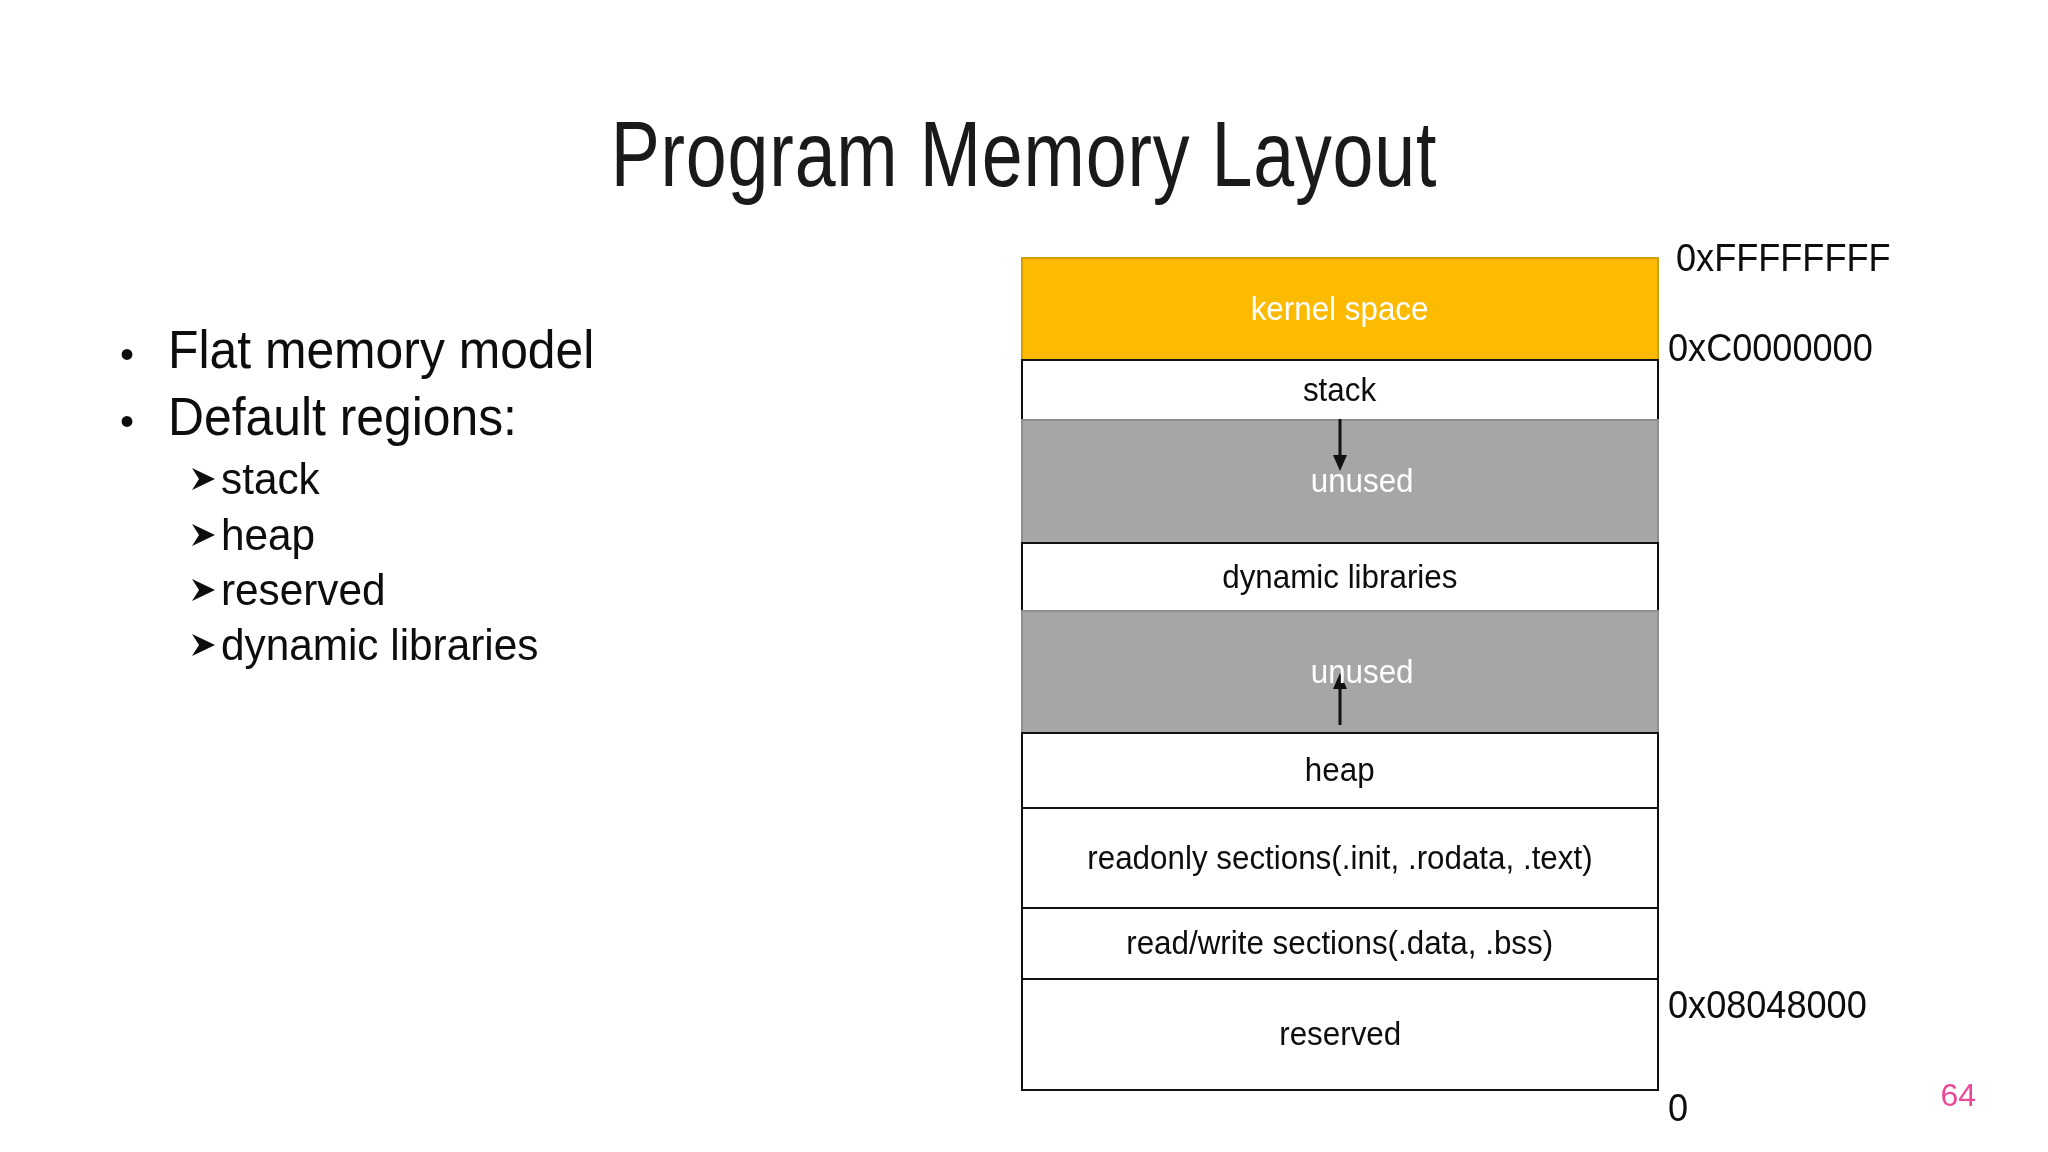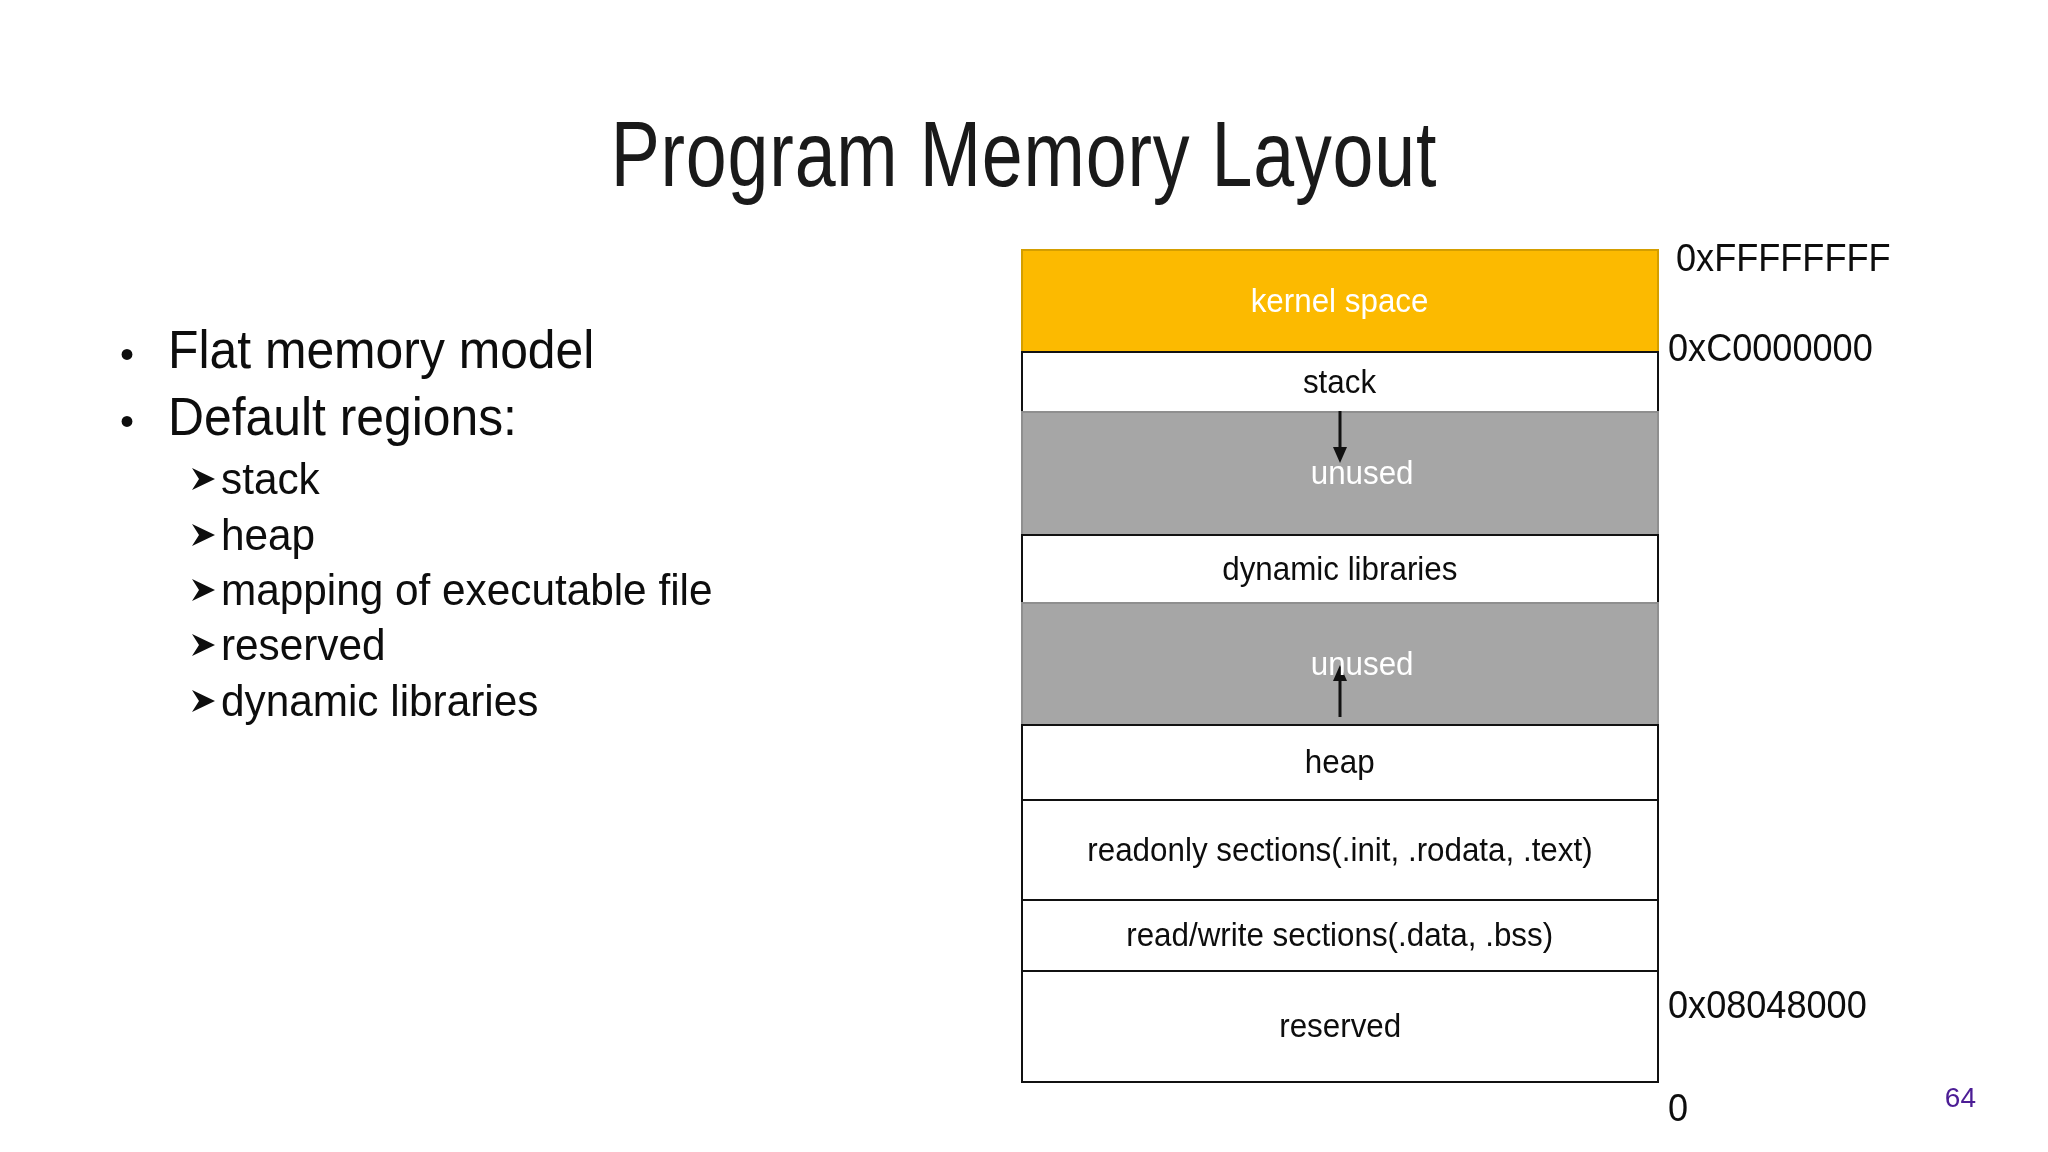--- a/index.html
+++ b/index.html
@@ -90,21 +90,21 @@
     display: flex;
     align-items: center;
     justify-content: center;
     font-family: "Liberation Sans", sans-serif;
     font-size: 33px;
     color: #0d0d0d;
     text-align: center;
     margin-top: -2px;
     line-height: 1.18;
   }
-  .mem-block:first-child { margin-top: 0; }
+  .mem-block:first-child { margin-top: 8px; }
   .mem-block .label {
     transform: scaleX(0.95);
     transform-origin: 50% 50%;
     padding: 0 10px;
     position: relative;
     z-index: 2;
   }
   .mem-block.kernel {
     background: #FCBA00;
     border-color: #D49E00;
@@ -137,22 +137,22 @@
     transform: scaleX(0.95);
     transform-origin: 0 50%;
   }
 
   
   #slide-number {
     position: absolute;
     right: 72px;
     bottom: 38px;
     font-family: "Liberation Sans", sans-serif;
-    font-size: 28px;
-    color: #4c1d95;
+    font-size: 32px;
+    color: #ec4899;
   }
 </style>
 </head>
 <body>
 
 <div id="slide">
 
   <div id="slide-title">Program Memory Layout</div>
 
   <div id="bullets">
@@ -178,28 +178,20 @@
 
     <div class="bullet-row lvl2">
       <span class="marker">
         <svg width="30" height="30" viewBox="0 0 30 30" aria-hidden="true">
           <path d="M4 4 L27 15 L4 26 L11 15 Z" fill="#0d0d0d"></path>
         </svg>
       </span>
       <span class="bullet-text">heap</span>
     </div>
 
-    <div class="bullet-row lvl2">
-      <span class="marker">
-        <svg width="30" height="30" viewBox="0 0 30 30" aria-hidden="true">
-          <path d="M4 4 L27 15 L4 26 L11 15 Z" fill="#0d0d0d"></path>
-        </svg>
-      </span>
-      <span class="bullet-text">mapping of executable file</span>
-    </div>
 
     <div class="bullet-row lvl2">
       <span class="marker">
         <svg width="30" height="30" viewBox="0 0 30 30" aria-hidden="true">
           <path d="M4 4 L27 15 L4 26 L11 15 Z" fill="#0d0d0d"></path>
         </svg>
       </span>
       <span class="bullet-text">reserved</span>
     </div>
 

